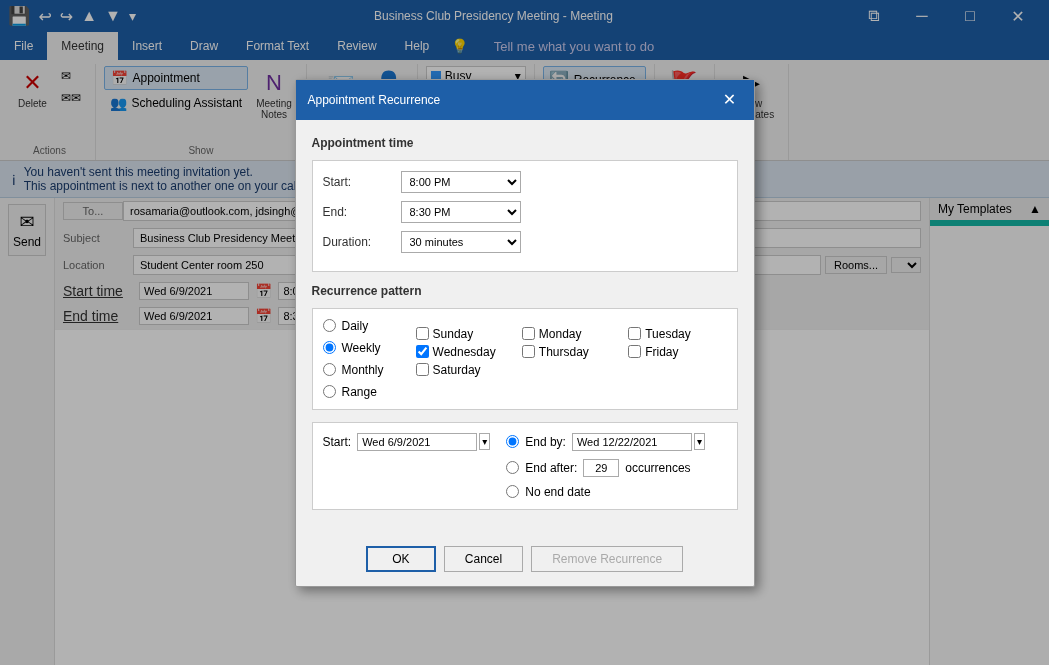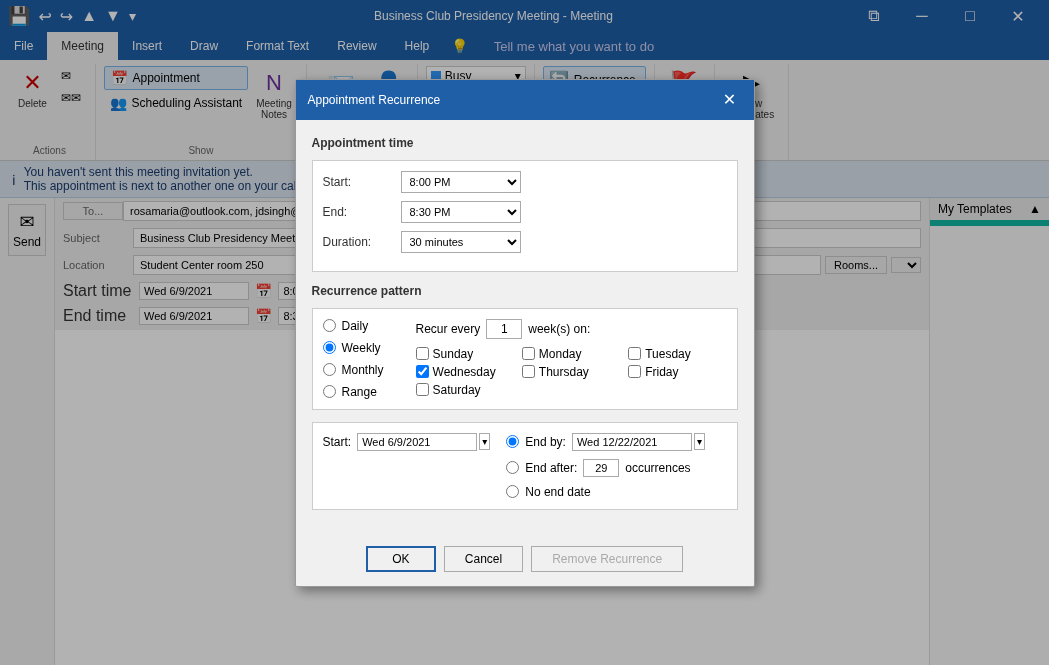--- a/index.html
+++ b/index.html
@@ -44,21 +44,21 @@
     .form-input { flex: 1; border: 1px solid #ccc; padding: 3px 6px; font-size: 11px; outline: none; }
 
     
     .send-panel { width: 55px; background: #f3f3f3; display: flex; flex-direction: column; align-items: center; justify-content: flex-start; padding-top: 6px; border-right: 1px solid #ddd; gap: 4px; }
 
     
     .main-content { display: flex; height: calc(665px - 32px - 57px - 28px); }
 
     
     .datetime-row { display: flex; align-items: center; padding: 3px 8px; gap: 6px; border-bottom: 1px solid #f0f0f0; }
-    .datetime-label { width: 70px; color: #333; font-size: 16px; flex-shrink: 0; }
+    .datetime-label { width: 70px; color: #333; font-size: 14px; flex-shrink: 0; text-decoration: underline; }
     .datetime-input { border: 1px solid #ccc; padding: 2px 4px; font-size: 11px; width: 110px; }
     .datetime-cal { font-size: 14px; cursor: pointer; color: #555; }
     .datetime-time { border: 1px solid #ccc; padding: 2px 4px; font-size: 11px; width: 80px; }
     .datetime-arrow { font-size: 10px; color: #555; cursor: pointer; }
     .all-day-cb { font-size: 11px; color: #333; margin-left: 4px; }
 
     
     .templates-panel { width: 120px; background: #f9f9f9; border-left: 1px solid #ddd; display: flex; flex-direction: column; }
     .templates-header { display: flex; align-items: center; justify-content: space-between; padding: 4px 8px; background: #ebebeb; border-bottom: 6px solid #14b8a6; font-size: 11px; }
 
@@ -365,25 +365,20 @@
               <input type="radio" name="recurrence" style=""> 
                 <span>Monthly</span>
             </label>
             <label class="radio-label">
               <input type="radio" name="recurrence" style=""> 
                 <span>Range</span>
             </label>
           </div>
 
           <div class="recur-options">
-            <div class="recur-every-row">
-              <span>Recur every</span>
-              <input class="recur-input" type="text" value="1" style="">
-              <span>week(s) on:</span>
-            </div>
             <div class="days-grid" style="margin-top:8px;">
               <label class="day-label">
                 <input type="checkbox" style=""> 
                   <span>Sunday</span>
               </label>
               <label class="day-label">
                 <input type="checkbox" style=""> 
                   <span>Monday</span>
               </label>
               <label class="day-label">

